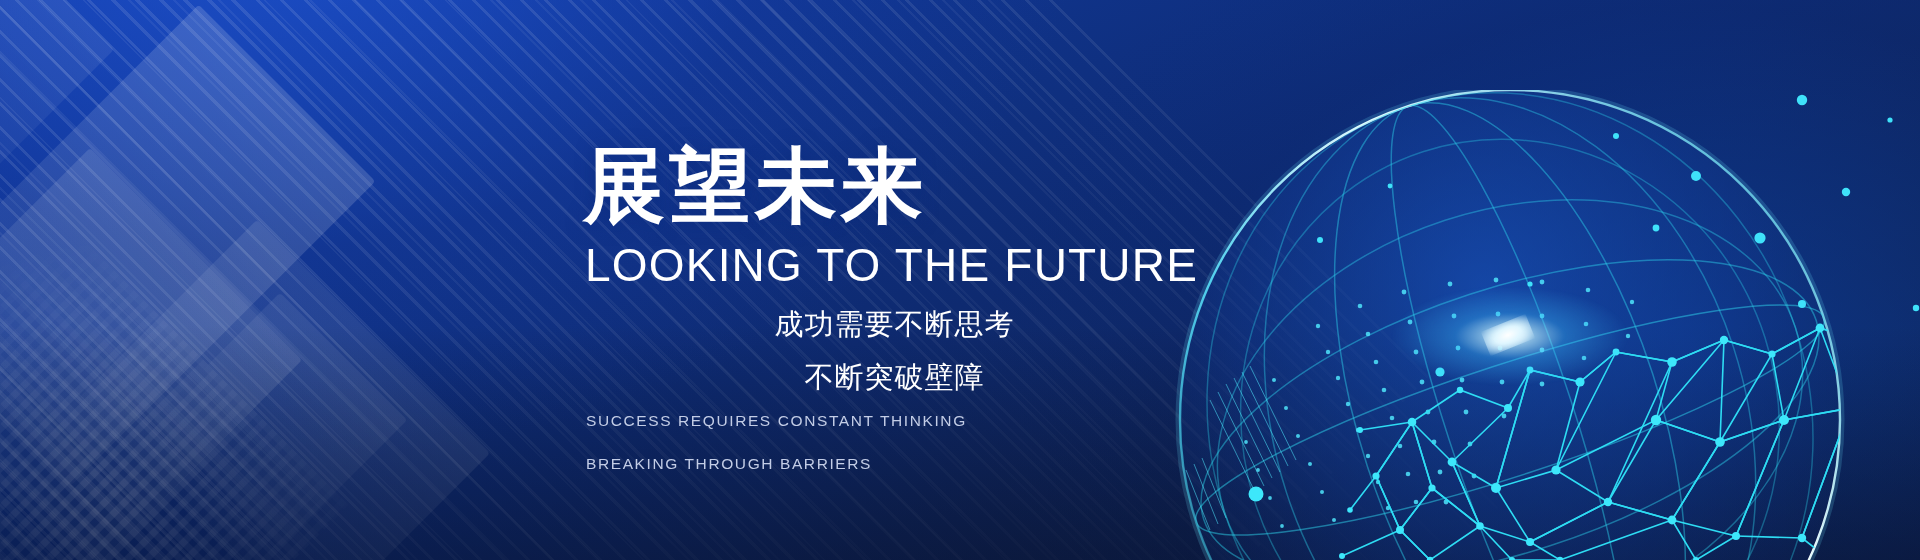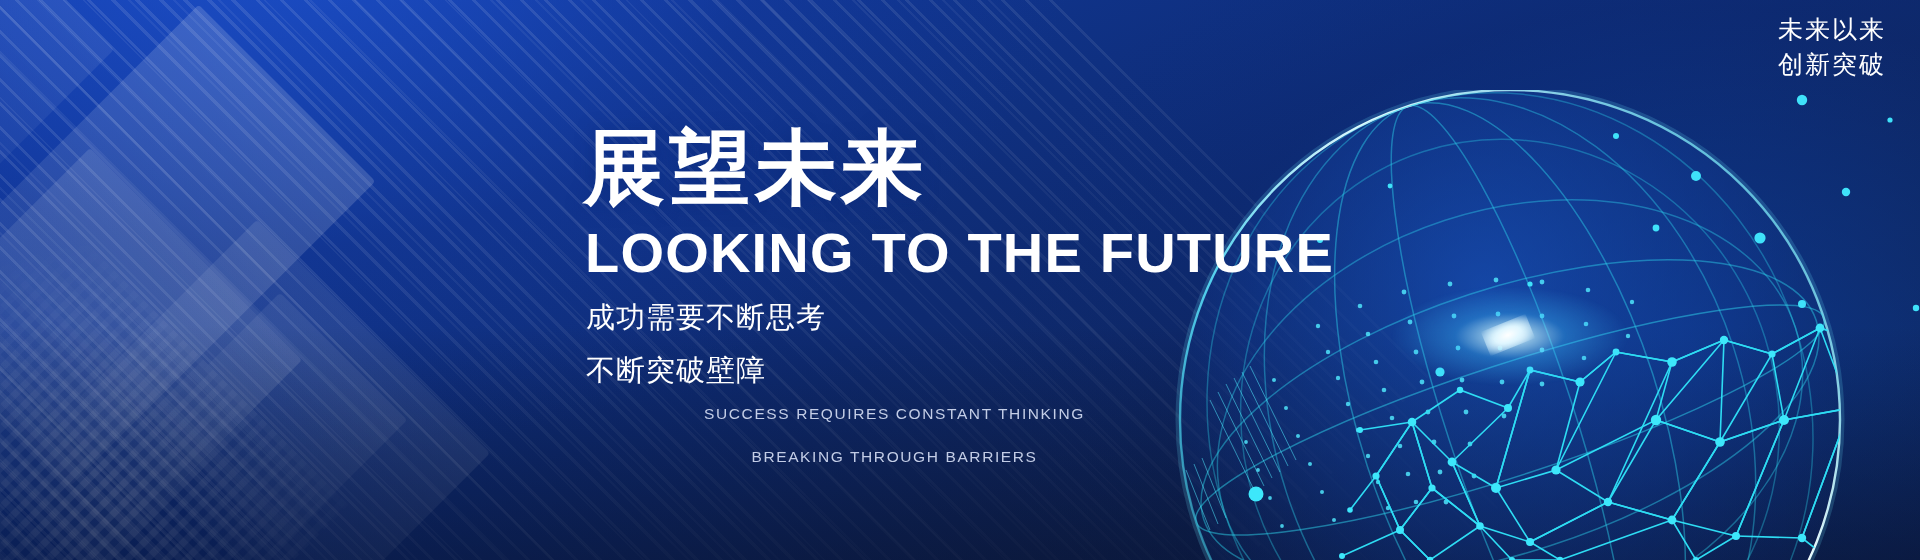--- a/index.html
+++ b/index.html
@@ -74,37 +74,37 @@
     background:radial-gradient(ellipse at center,rgba(255,255,255,.98) 0%,rgba(190,240,255,.72) 12%,rgba(60,190,255,.35) 32%,rgba(20,120,255,0) 70%);
     filter:blur(1px);
   }
   .flare-core{
     position:absolute;left:424px;top:232px;width:48px;height:26px;
     background:radial-gradient(ellipse at center,#ffffff 0%,#dff6ff 40%,rgba(120,220,255,0) 100%);
     transform:rotate(-22deg);filter:blur(.6px);
   }
 
   
-  #copy{position:absolute;left:583px;top:126px;width:620px;}
+  #copy{position:absolute;left:583px;top:144px;width:620px;}
   .cn-title{
     font-size:82px;line-height:1.02;font-weight:700;color:#ffffff;
     letter-spacing:4px;margin:0;white-space:nowrap;
     text-shadow:0 2px 18px rgba(10,40,120,.55);
   }
   .en-title{
-    font-size:56px;line-height:1.12;color:#ffffff;font-weight:700;
+    font-size:46px;line-height:1.12;color:#ffffff;font-weight:400;
     letter-spacing:1.2px;margin:12px 0 0 2px;white-space:nowrap;
   }
   .cn-sub{
     font-size:29px;line-height:1.33;color:#ffffff;font-weight:500;
-    letter-spacing:1px;margin:14px 0 0 3px;
+    letter-spacing:1px;margin:14px 0 0 3px;text-align:center;
   }
   .en-sub{
     font-size:15.5px;line-height:1.72;color:#c3cde6;font-weight:400;
-    letter-spacing:1.6px;margin:12px 0 0 3px;text-align:center;
+    letter-spacing:1.6px;margin:12px 0 0 3px;
   }
 
   
   #corner-slogan{
     position:absolute;right:34px;top:12px;text-align:right;
     font-size:25px;line-height:1.38;color:#ffffff;font-weight:500;letter-spacing:2px;
   }
 </style>
 </head>
 <body>
@@ -333,24 +333,20 @@
             <circle cx="856" cy="218" r="3.2"></circle>
           <circle cx="260" cy="150" r="3.0"></circle>
             <circle cx="330" cy="96" r="2.4"></circle>
         </g>
       </g>
     </svg>
     <div class="flare"></div>
     <div class="flare-core"></div>
   </div>
 
-  <div id="corner-slogan">
-    <div>未来以来</div>
-    <div>创新突破</div>
-  </div>
 
   <div id="copy">
     <h1 class="cn-title">展望未来</h1>
     <div class="en-title">LOOKING TO THE FUTURE</div>
     <div class="cn-sub">成功需要不断思考</div>
     <div class="cn-sub" style="margin-top:14px">不断突破壁障</div>
     <div class="en-sub">SUCCESS REQUIRES CONSTANT THINKING</div>
     <div class="en-sub" style="margin-top:16px">BREAKING THROUGH BARRIERS</div>
   </div>
 

